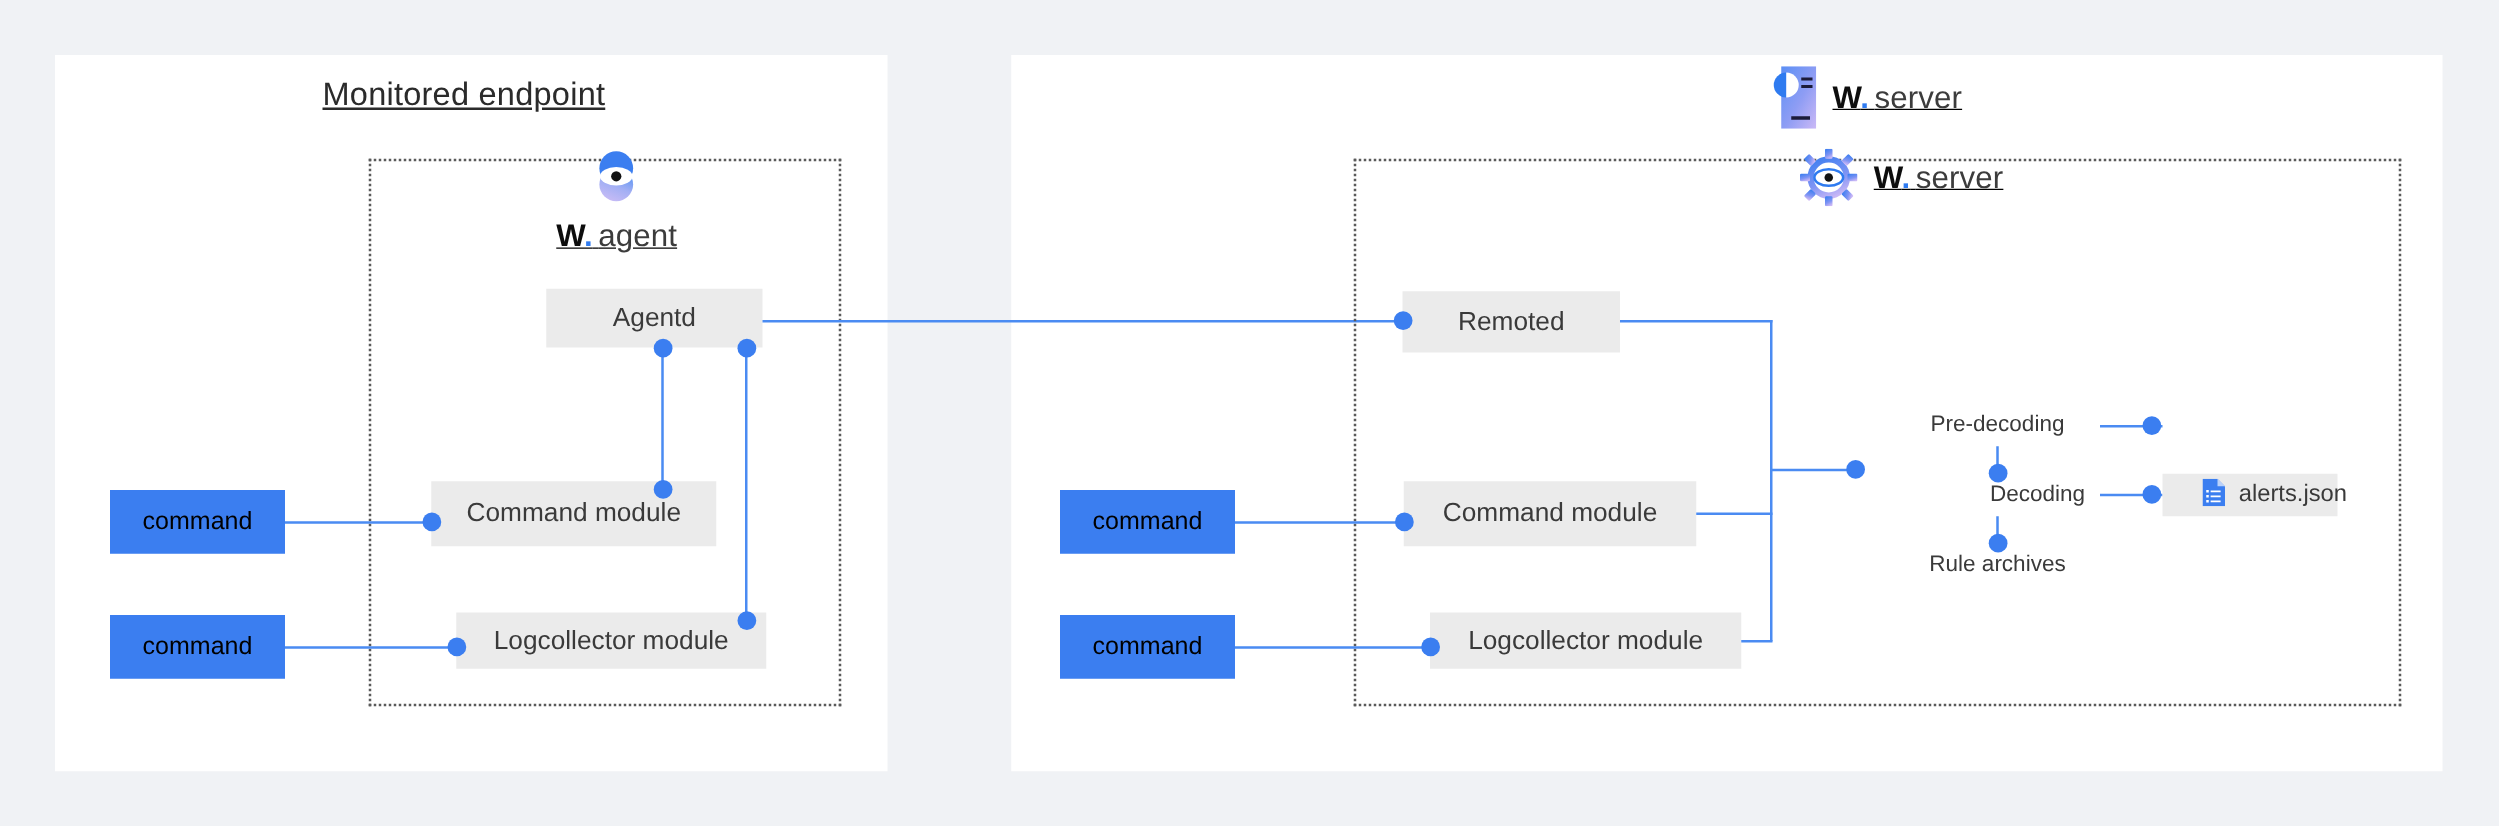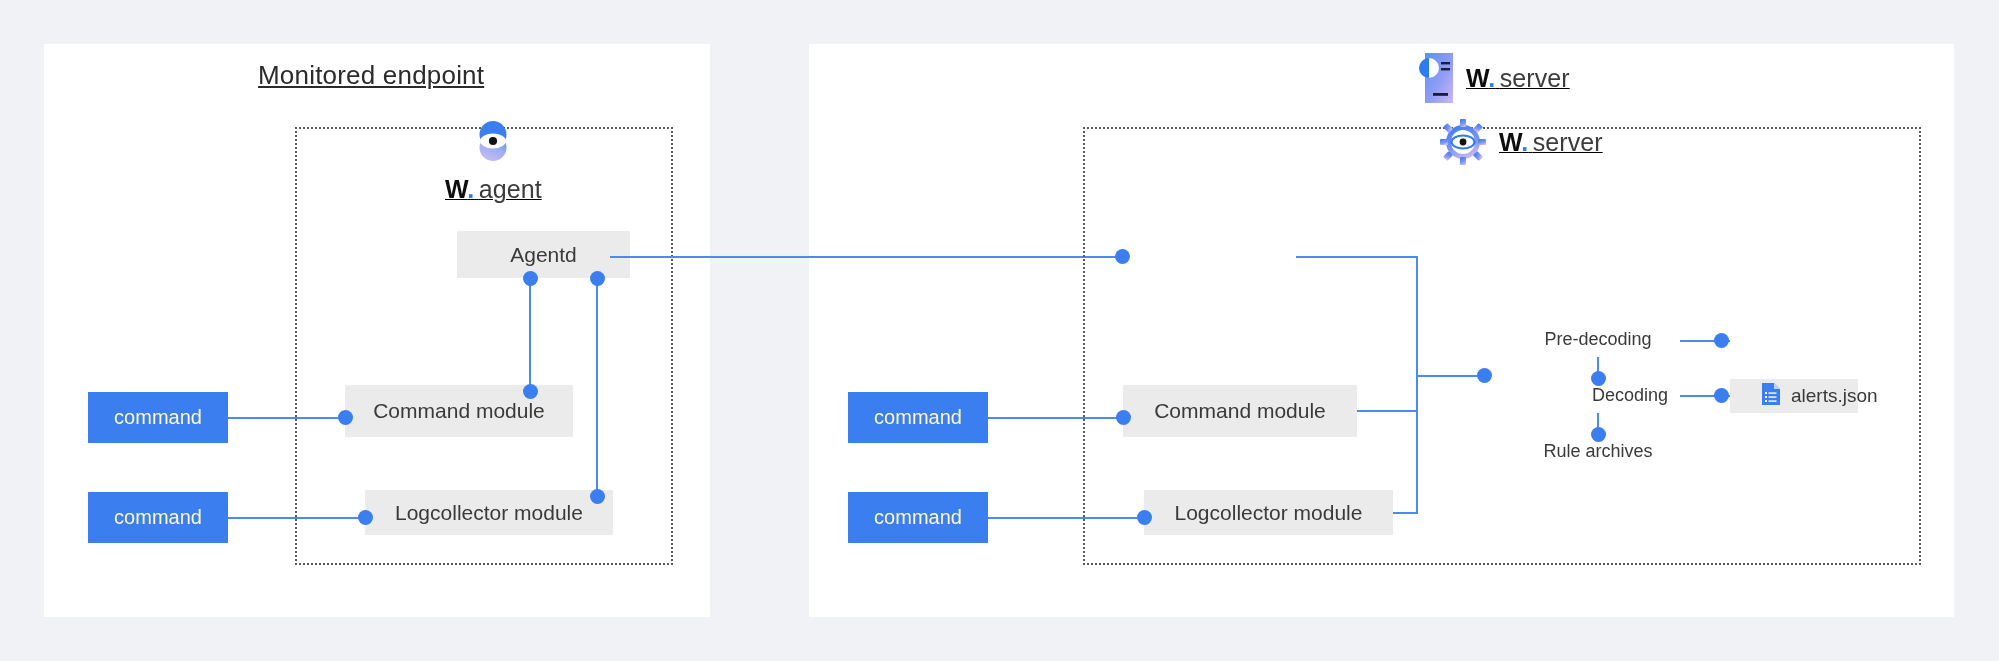--- a/index.html
+++ b/index.html
@@ -42,31 +42,31 @@
   .logo-manager{width:46px;height:46px;position:relative;}
   .logo-server{width:38px;height:50px;position:relative;}
 
   
   .pbox{
     position:absolute;background:#ebebeb;color:#3a3a3a;
     display:flex;align-items:center;justify-content:center;
     font-size:21px;white-space:nowrap;box-sizing:border-box;
   }
   
-  #box-agentd{left:437px;top:231px;width:173px;height:47px;margin-left:20px;}
+  #box-agentd{left:437px;top:231px;width:173px;height:47px;}
   #box-cmdmod-l{left:345px;top:385px;width:228px;height:52px;}
   #box-logmod-l{left:365px;top:490px;width:248px;height:45px;}
   
   #box-remoted{left:1122px;top:233px;width:174px;height:49px;}
   #box-cmdmod-r{left:1123px;top:385px;width:234px;height:52px;}
   #box-logmod-r{left:1144px;top:490px;width:249px;height:45px;}
 
   
   .cmdchip{
-    position:absolute;background:#3b7ef0;color:#fef9c3;
+    position:absolute;background:#3b7ef0;color:#000000;
     display:flex;align-items:center;justify-content:center;
     font-size:20px;white-space:nowrap;
   }
   #cmd-l1{left:88px;top:392px;width:140px;height:51px;}
   #cmd-l2{left:88px;top:492px;width:140px;height:51px;}
   #cmd-r1{left:848px;top:392px;width:140px;height:51px;}
   #cmd-r2{left:848px;top:492px;width:140px;height:51px;}
 
   
   #box-analysisd{
@@ -86,21 +86,21 @@
   #sub-decoding{top:378px;padding-left:32px;}
   #sub-rulematching{top:434px;}
 
   
   .jsonrow{
     position:absolute;background:#ebebeb;height:34px;left:1730px;
     display:flex;align-items:center;gap:11px;padding-left:16px;
     box-sizing:border-box;
   }
   #json-archives{top:324px;width:160px;}
-  #json-alerts{top:379px;width:128px;padding-left:32px;}
+  #json-alerts{top:379px;width:140px;padding-left:32px;}
   .json-label{font-size:19px;color:#3a3a3a;white-space:nowrap;}
 
   
   .hline{position:absolute;background:#4a8bf2;height:2px;}
   .vline{position:absolute;background:#4a8bf2;width:2px;}
   .dot{position:absolute;width:15px;height:15px;border-radius:50%;background:#3b7ef0;}
 </style>
 </head>
 <body>
 
@@ -219,20 +219,23 @@
         <ellipse cx="23" cy="23" rx="11.5" ry="6.6" fill="#ffffff" stroke="#2f7bf0" stroke-width="2"></ellipse>
         <circle cx="23" cy="23" r="3.4" fill="#121212"></circle>
       </svg>
     </span>
     <span>
       <span class="brand-w">W</span><span class="brand-dot">.</span>
       <span class="brand-text">server</span>
     </span>
   </div>
 
+  <div class="pbox" id="box-remoted">
+    <span>Remoted</span>
+  </div>
   <div class="pbox" id="box-cmdmod-r">
     <span>Command module</span>
   </div>
   <div class="pbox" id="box-logmod-r">
     <span>Logcollector module</span>
   </div>
 
   <div class="cmdchip" id="cmd-r1">
     <span>command</span>
   </div>

